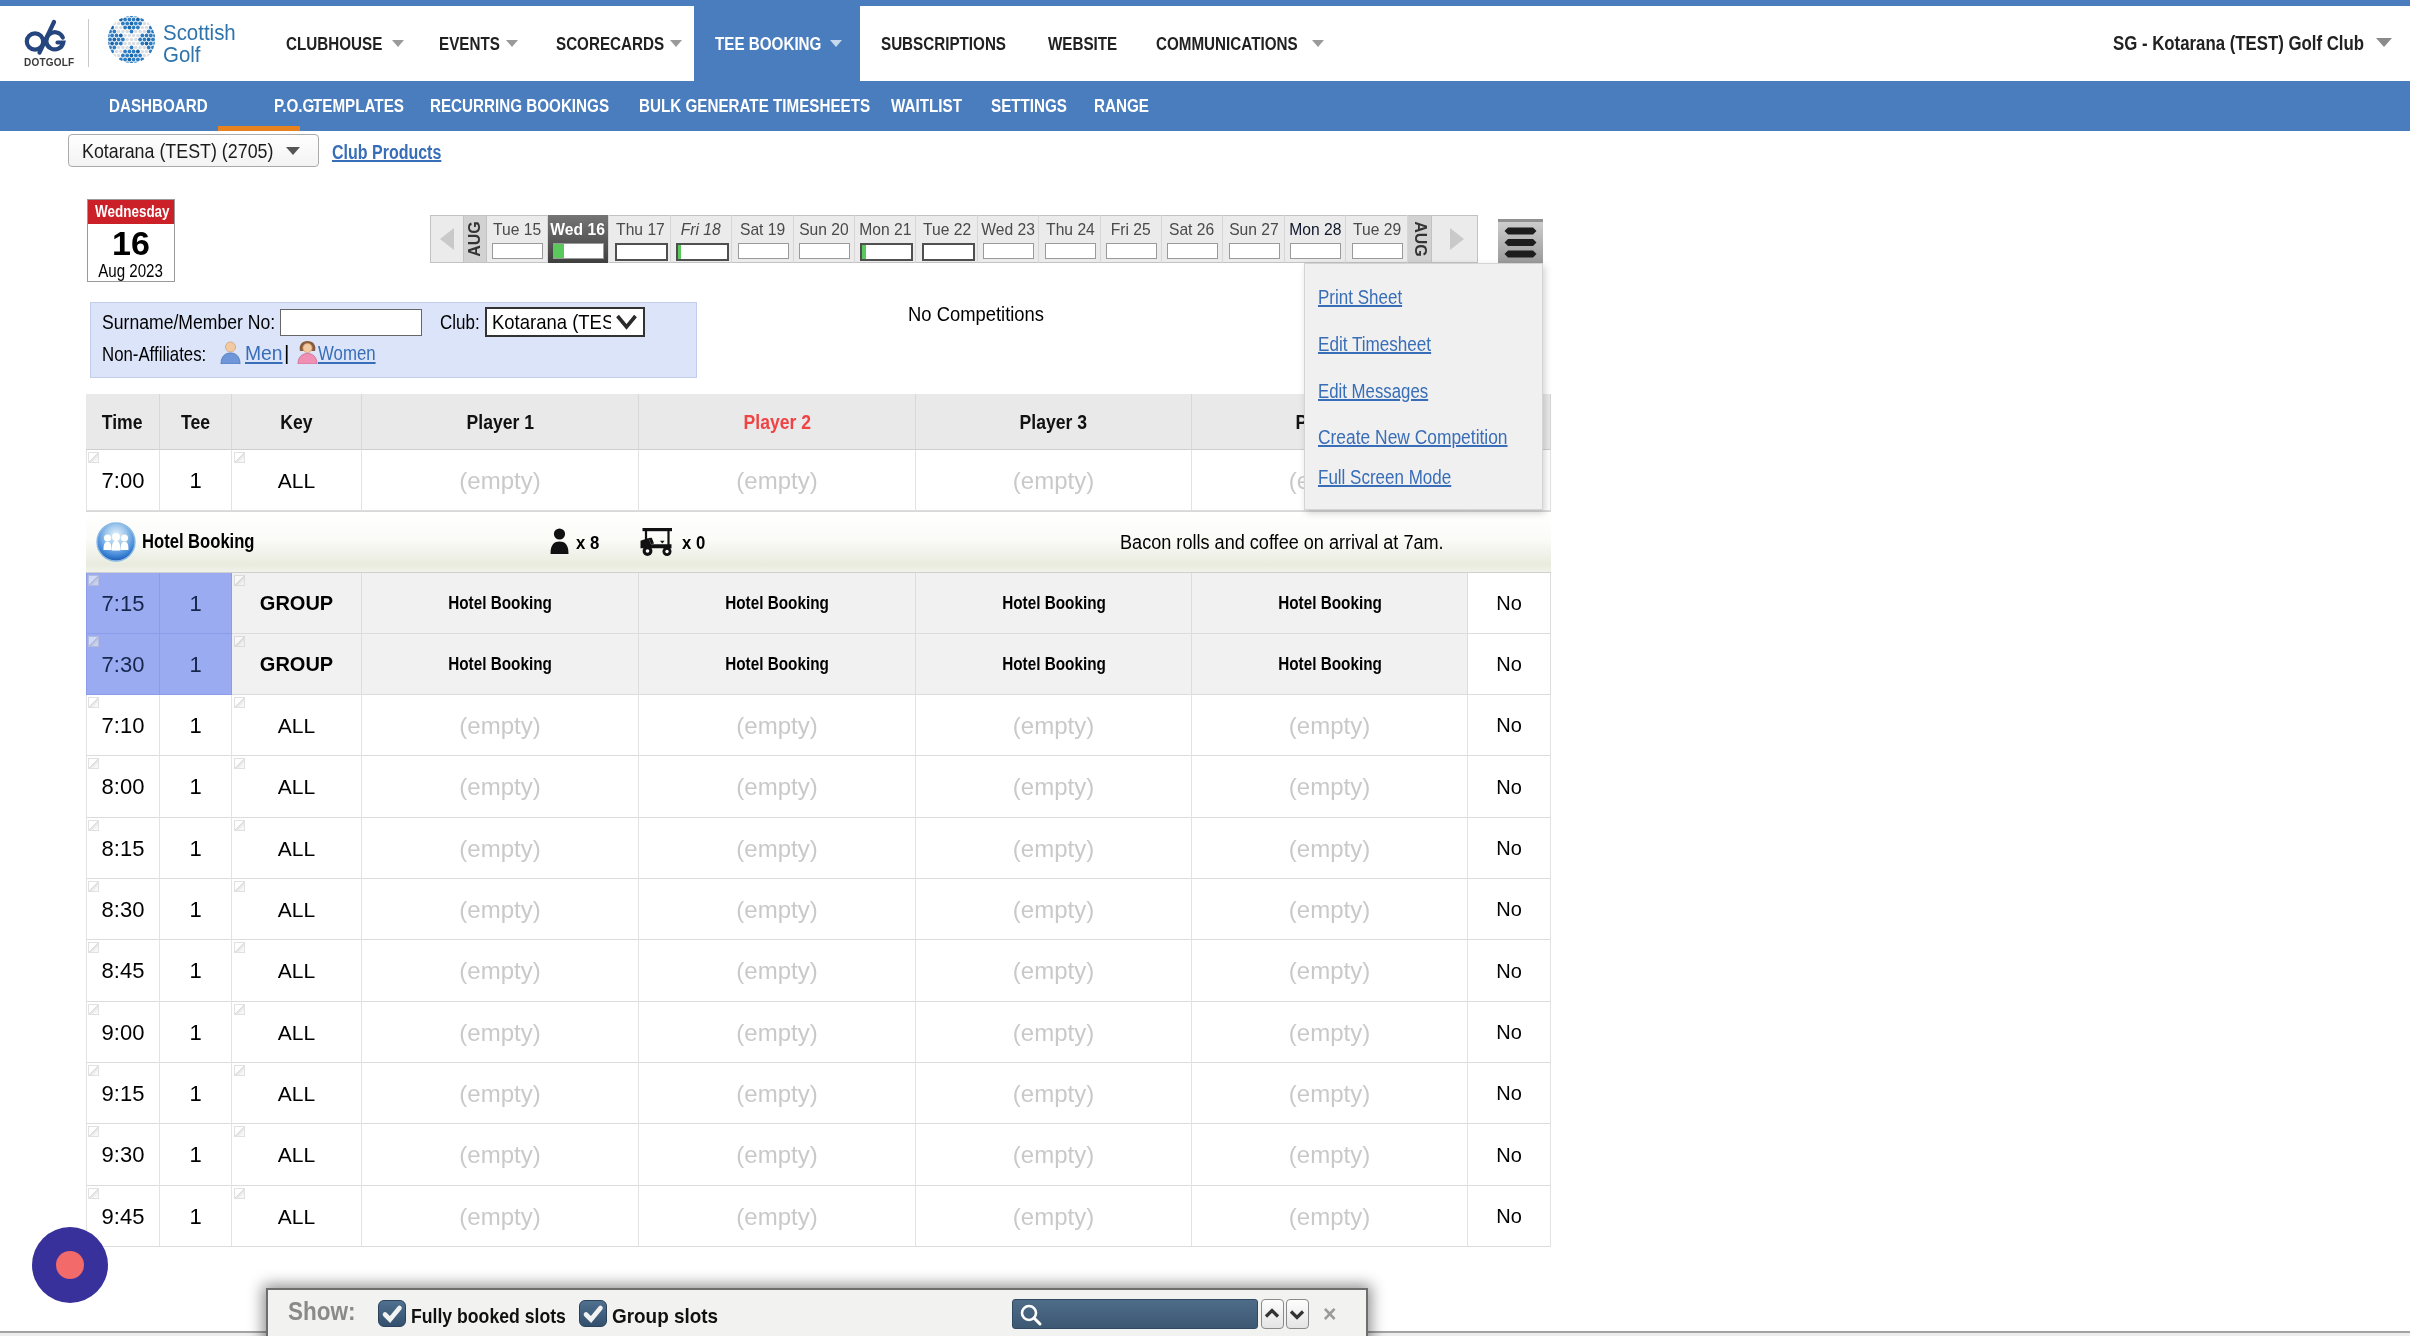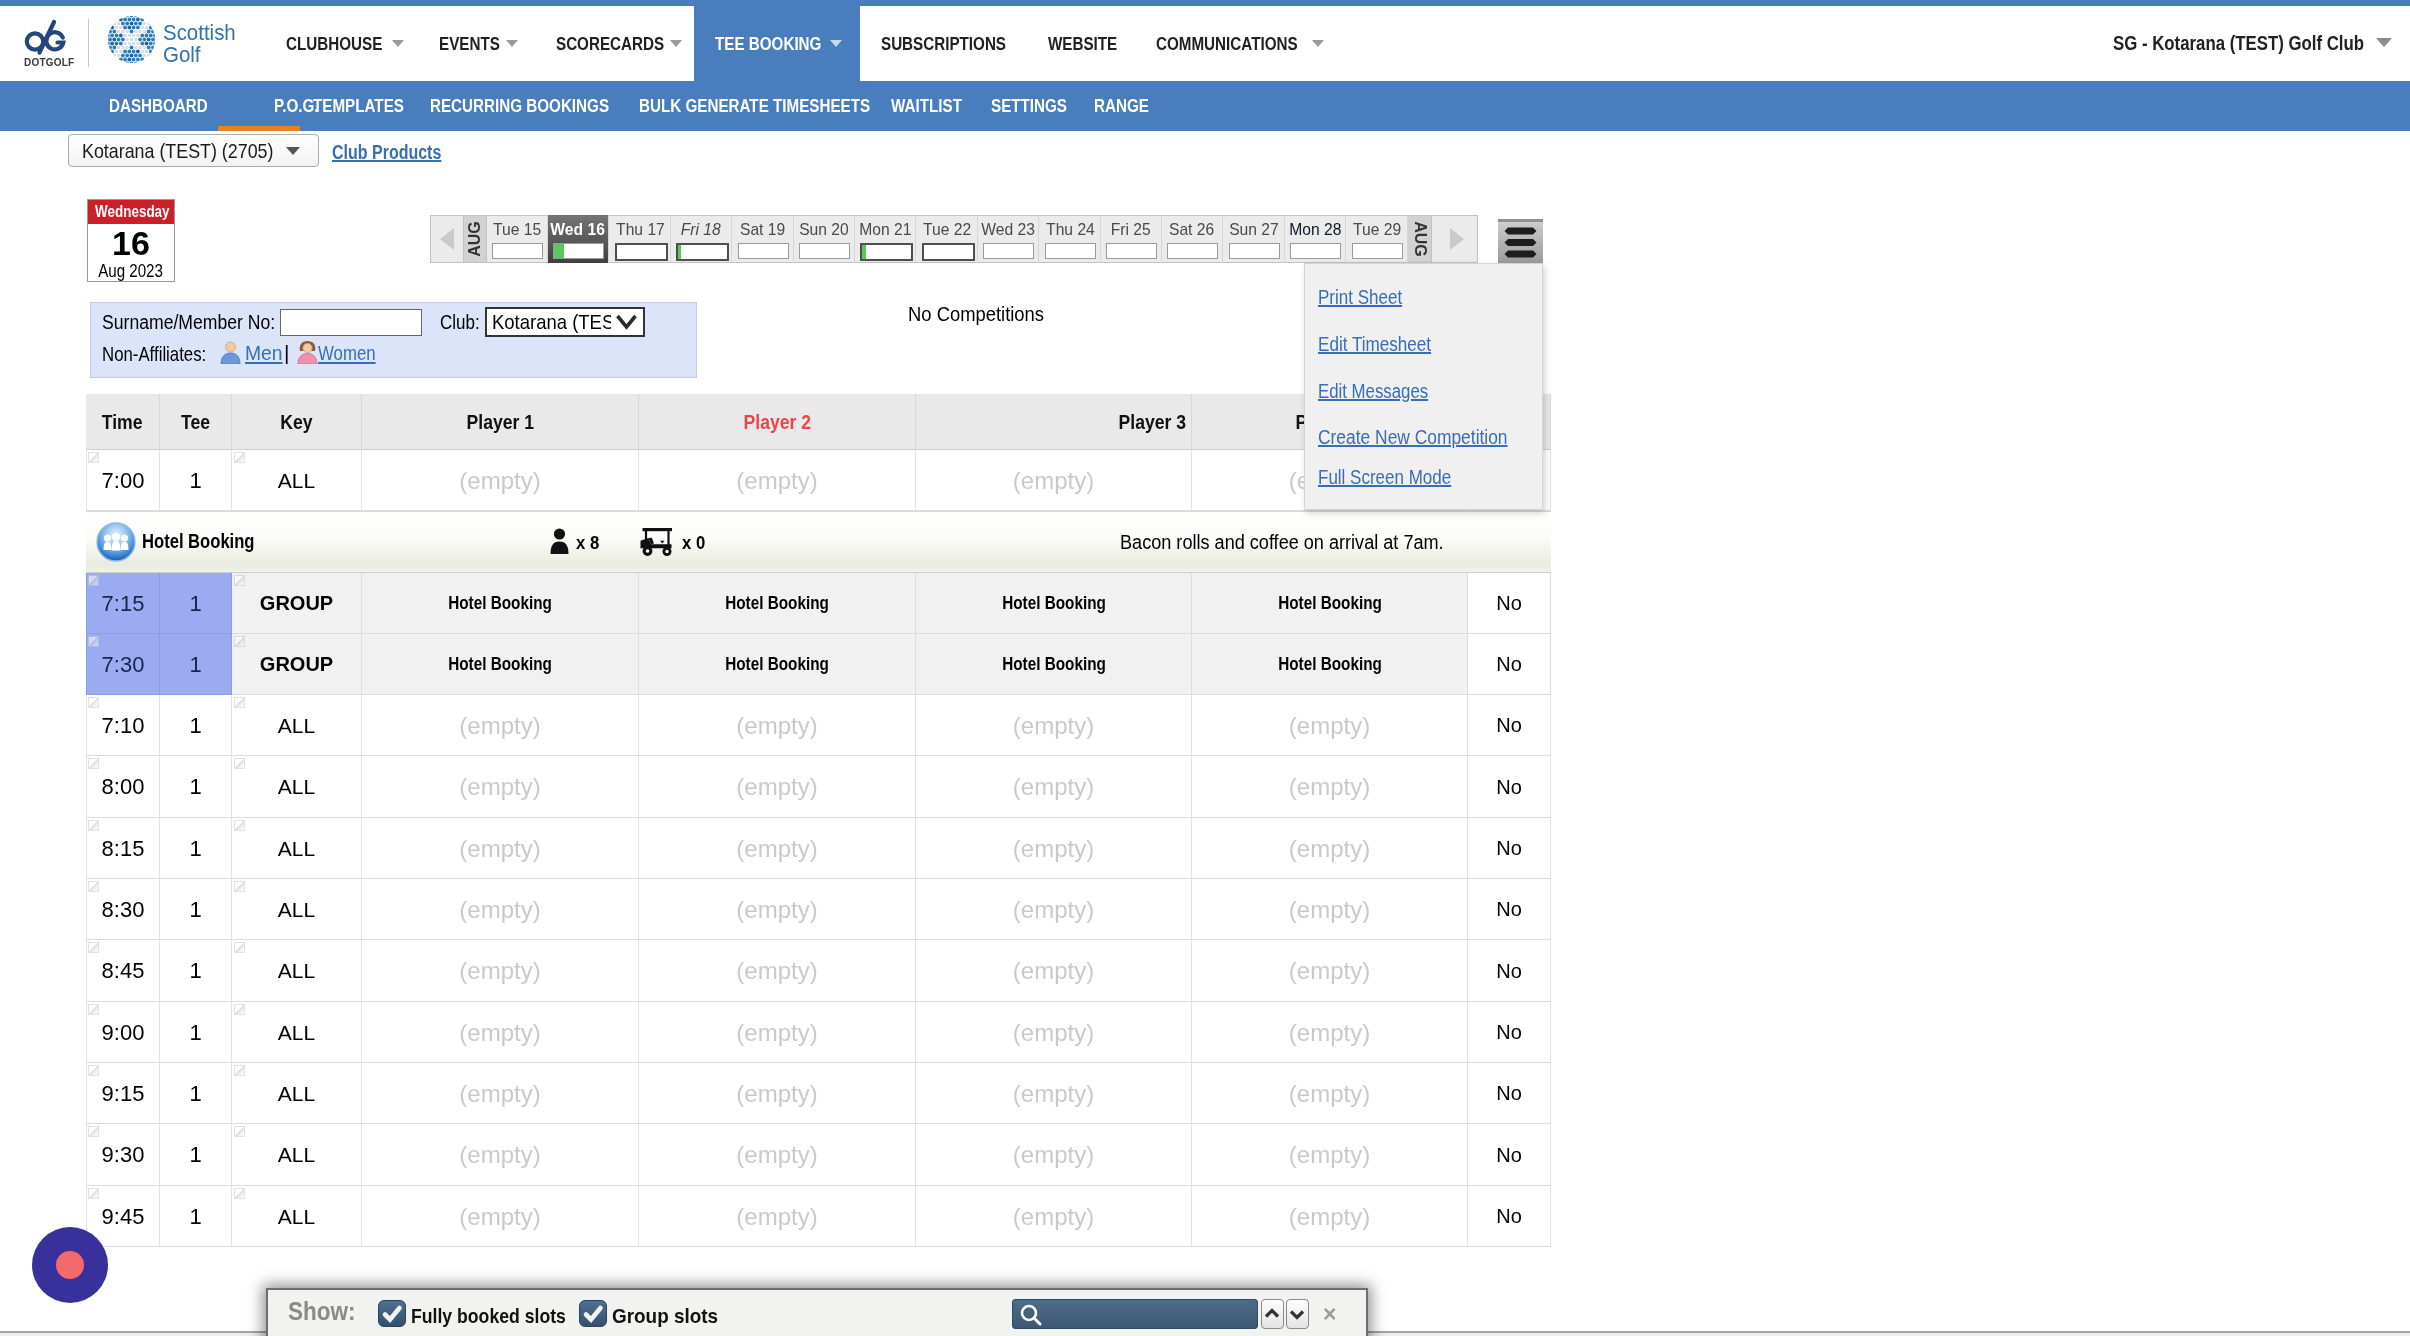--- a/index.html
+++ b/index.html
@@ -296,21 +296,21 @@
 <path d="M2 24 C2 16 7 13.5 11.5 13.5 C16 13.5 21 16 21 24 Z" fill="#ef8fb4" stroke="#d06a92" stroke-width="0.8"></path>
 </svg>
 <a class="abs" style="left:318px;top:341px;font-size:21px;"><span style="display:inline-block;transform:scaleX(0.8);transform-origin:0 50%;white-space:nowrap;">Women</span></a>
 <div class="abs" style="left:908px;top:303px;font-size:20px;color:#000;"><span style="display:inline-block;transform:scaleX(0.92);transform-origin:0 50%;white-space:nowrap;">No Competitions</span></div>
 <div class="abs" style="left:86px;top:394px;width:1465px;height:56px;background:#e9e9e9;border-bottom:1px solid #cfcfcf;box-sizing:border-box;"></div>
 <div class="abs" style="left:86px;top:394px;width:74px;height:56px;line-height:56px;text-align:center;font-size:20px;font-weight:bold;color:#111;border-right:1px solid #d8d8d8;box-sizing:border-box;"><span style="display:inline-block;transform:scaleX(0.88);transform-origin:50% 50%;white-space:nowrap;">Time</span></div>
 <div class="abs" style="left:160px;top:394px;width:72px;height:56px;line-height:56px;text-align:center;font-size:20px;font-weight:bold;color:#111;border-right:1px solid #d8d8d8;box-sizing:border-box;"><span style="display:inline-block;transform:scaleX(0.88);transform-origin:50% 50%;white-space:nowrap;">Tee</span></div>
 <div class="abs" style="left:232px;top:394px;width:130px;height:56px;line-height:56px;text-align:center;font-size:20px;font-weight:bold;color:#111;border-right:1px solid #d8d8d8;box-sizing:border-box;"><span style="display:inline-block;transform:scaleX(0.88);transform-origin:50% 50%;white-space:nowrap;">Key</span></div>
 <div class="abs" style="left:362px;top:394px;width:277px;height:56px;line-height:56px;text-align:center;font-size:20px;font-weight:bold;color:#111;border-right:1px solid #d8d8d8;box-sizing:border-box;"><span style="display:inline-block;transform:scaleX(0.88);transform-origin:50% 50%;white-space:nowrap;">Player 1</span></div>
 <div class="abs" style="left:639px;top:394px;width:277px;height:56px;line-height:56px;text-align:center;font-size:20px;font-weight:bold;color:#ef4444;border-right:1px solid #d8d8d8;box-sizing:border-box;"><span style="display:inline-block;transform:scaleX(0.88);transform-origin:50% 50%;white-space:nowrap;">Player 2</span></div>
-<div class="abs" style="left:916px;top:394px;width:276px;height:56px;line-height:56px;text-align:right;font-size:20px;font-weight:bold;color:#111;border-right:1px solid #d8d8d8;box-sizing:border-box;"><span style="display:inline-block;transform:scaleX(0.88);transform-origin:50% 50%;white-space:nowrap;">Player 3</span></div>
+<div class="abs" style="left:916px;top:394px;width:276px;height:56px;line-height:56px;text-align:center;font-size:20px;font-weight:bold;color:#111;border-right:1px solid #d8d8d8;box-sizing:border-box;"><span style="display:inline-block;transform:scaleX(0.88);transform-origin:50% 50%;white-space:nowrap;">Player 3</span></div>
 <div class="abs" style="left:1192px;top:394px;width:276px;height:56px;line-height:56px;text-align:center;font-size:20px;font-weight:bold;color:#111;border-right:1px solid #d8d8d8;box-sizing:border-box;"><span style="display:inline-block;transform:scaleX(0.88);transform-origin:50% 50%;white-space:nowrap;">Player 4</span></div>
 <div class="abs" style="left:1468px;top:394px;width:83px;height:56px;line-height:56px;text-align:center;font-size:20px;font-weight:bold;color:#111;border-right:1px solid #d8d8d8;box-sizing:border-box;"><span style="display:inline-block;transform:scaleX(0.88);transform-origin:50% 50%;white-space:nowrap;"></span></div>
 <div class="cell" style="left:86px;top:450px;width:74px;height:61px;background:#fff;border-left:1px solid #e3e3e3;border-right:1px solid #e3e3e3;border-bottom:1px solid #dcdcdc;line-height:61px;text-align:center;font-size:22px;color:#000;">7:00</div>
 <div class="cell" style="left:160px;top:450px;width:72px;height:61px;background:#fff;border-right:1px solid #e3e3e3;border-bottom:1px solid #dcdcdc;line-height:61px;text-align:center;font-size:22px;color:#000;">1</div>
 <div class="cell" style="left:232px;top:450px;width:130px;height:61px;background:#fff;border-right:1px solid #e3e3e3;border-bottom:1px solid #dcdcdc;line-height:61px;text-align:center;font-size:21px;color:#000;">ALL</div>
 <div class="cell" style="left:362px;top:450px;width:277px;height:61px;background:#fff;border-right:1px solid #e3e3e3;border-bottom:1px solid #dcdcdc;line-height:61px;text-align:center;font-size:24px;color:#c9c9c9;">(empty)</div>
 <div class="cell" style="left:639px;top:450px;width:277px;height:61px;background:#fff;border-right:1px solid #e3e3e3;border-bottom:1px solid #dcdcdc;line-height:61px;text-align:center;font-size:24px;color:#c9c9c9;">(empty)</div>
 <div class="cell" style="left:916px;top:450px;width:276px;height:61px;background:#fff;border-right:1px solid #e3e3e3;border-bottom:1px solid #dcdcdc;line-height:61px;text-align:center;font-size:24px;color:#c9c9c9;">(empty)</div>
 <div class="cell" style="left:1192px;top:450px;width:276px;height:61px;background:#fff;border-right:1px solid #e3e3e3;border-bottom:1px solid #dcdcdc;line-height:61px;text-align:center;font-size:24px;color:#c9c9c9;">(empty)</div>
 <div class="cell" style="left:1468px;top:450px;width:83px;height:61px;background:#fff;border-right:1px solid #e3e3e3;border-bottom:1px solid #dcdcdc;line-height:61px;text-align:center;font-size:20px;color:#000;"></div>

